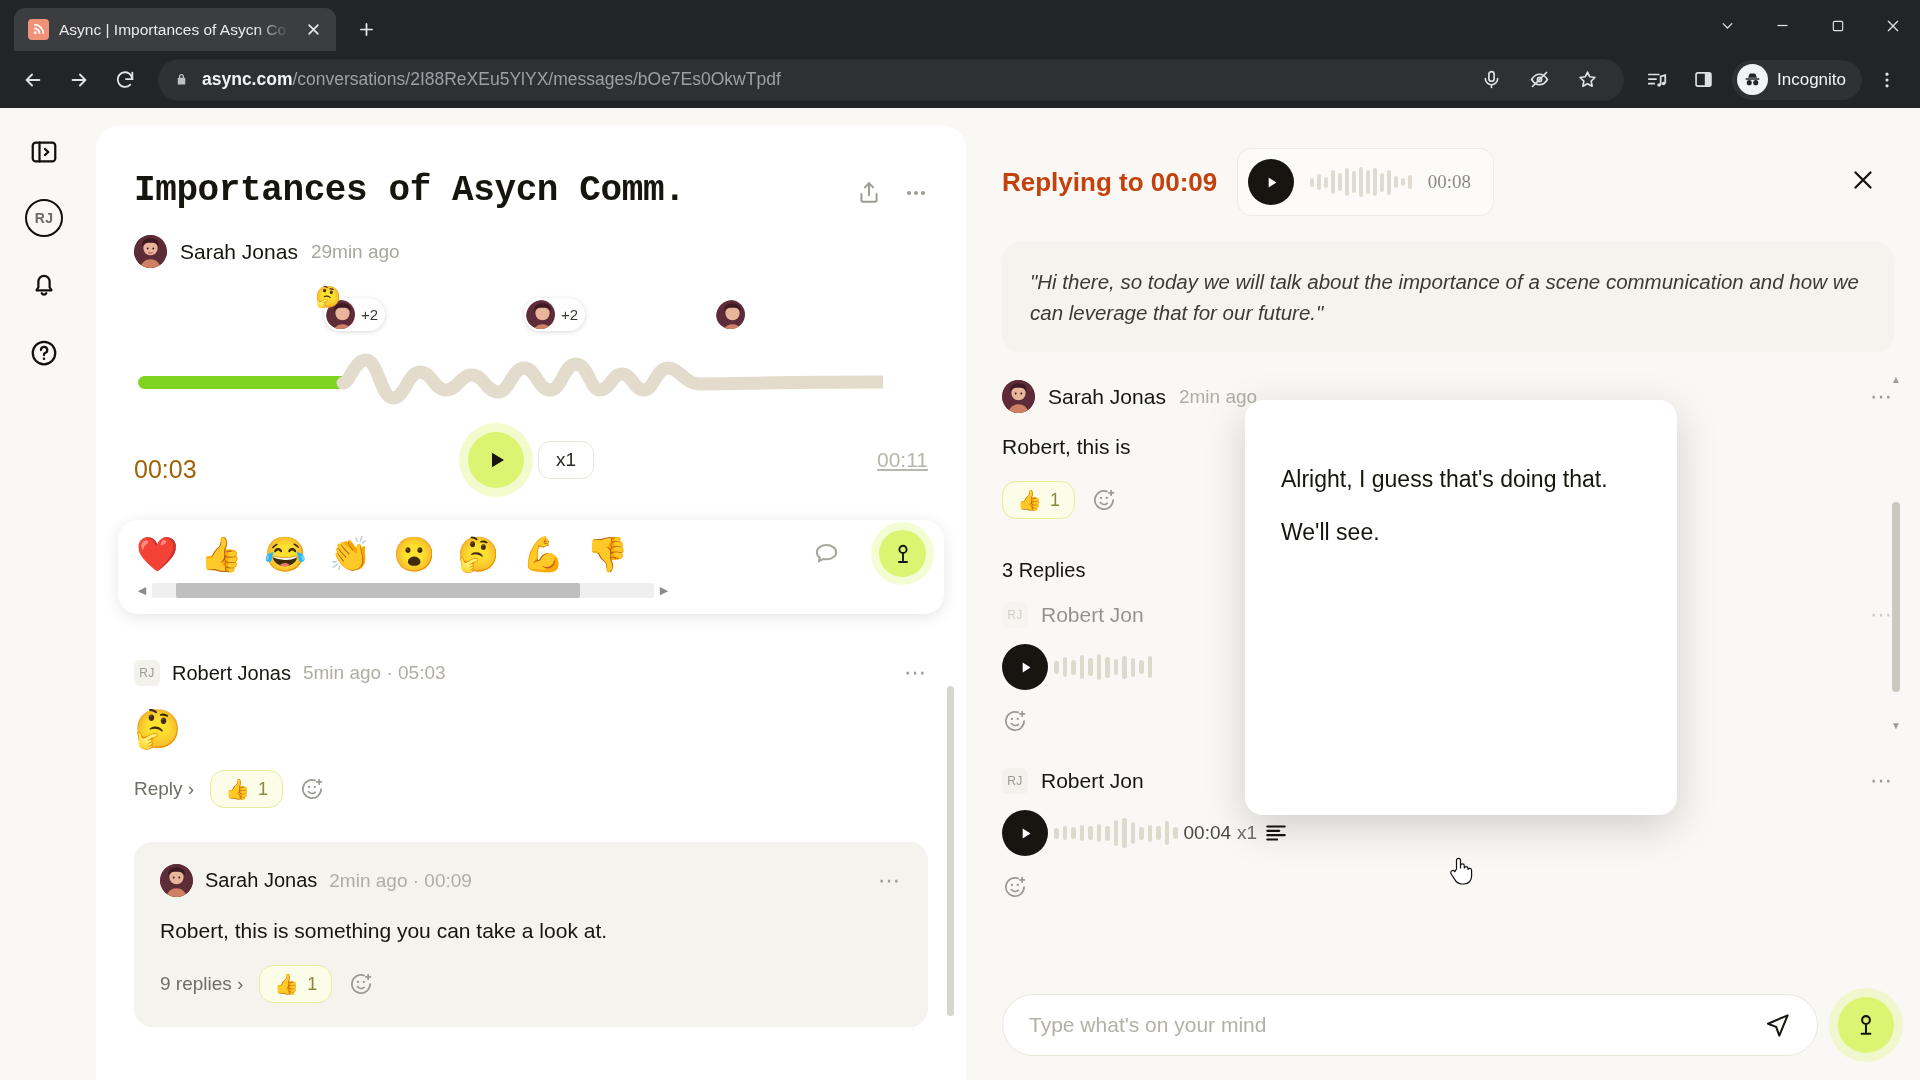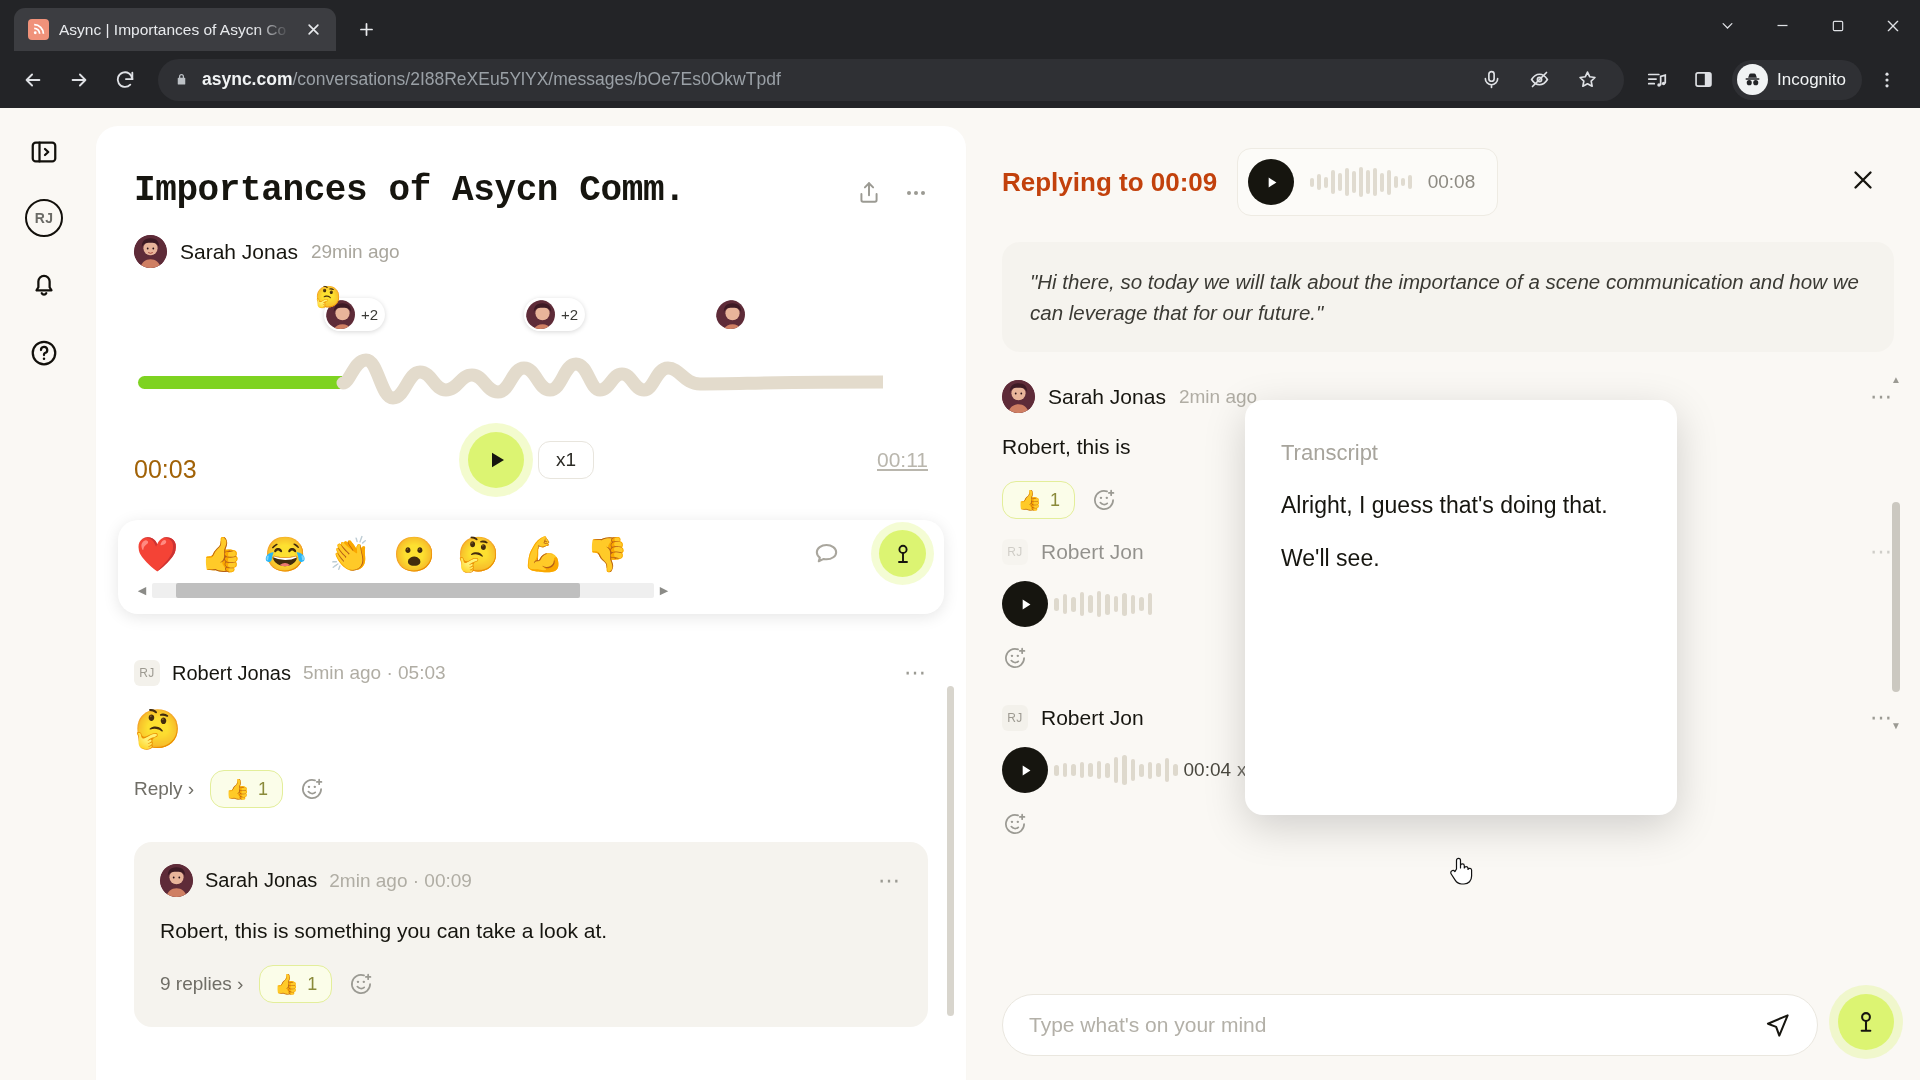--- a/index.html
+++ b/index.html
@@ -156,21 +156,21 @@
   .msg-text { font-size: 21px; color: #16150f; margin-top: 22px; }
 
   .vscroll-left { position: absolute; right: 12px; top: 560px; width: 7px; height: 330px; background: #d8d5cd; border-radius: 4px;}
 
   
   .rightcol { flex: 1; min-width: 0; padding: 18px 12px 0 22px; display: flex; flex-direction: column; position: relative; }
   .rp-head { display: flex; align-items: center; gap: 20px; padding: 22px 14px 0 14px; }
   .rp-title { font-size: 26px; font-weight: 700; color: #c2410c; white-space: nowrap; }
   .mini-player {
     display: flex; align-items: center; gap: 16px; background: #fcfbf8; border: 1.4px solid #eeebe3;
-    border-radius: 14px; padding: 10px 22px 10px 10px;
+    border-radius: 14px; padding: 10px 22px 10px 10px; font-family: Liberation Serif, serif;
   }
   .play-btn-sm { width: 46px; height: 46px; border-radius: 50%; background: #16150f; display:flex; align-items:center; justify-content:center; flex:none;}
   .mini-time { font-size: 19px; color: #8d8a82; }
   .rp-close { margin-left: auto; color: #16150f; padding-right: 16px; }
 
   .quote-box {
     background: #f5f3ee; border-radius: 18px; margin: 26px 14px 0 14px; padding: 24px 28px;
   }
   .quote-text { font-style: italic; font-size: 20.5px; line-height: 1.52; color: #3b3a34; }
 
@@ -186,21 +186,21 @@
   .wf-bars { display: flex; align-items: center; gap: 4px; height: 34px; }
   .wf-bars i { display:block; width: 4.5px; background: #ded9cd; border-radius: 3px; }
   .audio-time { font-size: 19px; color: #4a483f; }
   .audio-speed { font-size: 19px; color: #6f6d66; }
   .transcript-btn { color: #16150f; display: flex; position: relative; }
 
   .thread-scroll { position: absolute; right: -6px; top: 0; width: 8px; height: 380px; }
   .ts-thumb { position: absolute; right: 0; top: 122px; width: 8px; height: 190px; background: #cbc8c0; border-radius: 5px;}
   .ts-arrow { position: absolute; right: -1px; color: #9b9a93; font-size: 10px; }
 
-  .composer { display: flex; align-items: flex-start; gap: 20px; padding: 0 14px 24px 14px; margin-top: auto; }
+  .composer { display: flex; align-items: center; gap: 20px; padding: 0 14px 24px 14px; margin-top: auto; }
   .composer-input {
     flex: 1; height: 62px; border-radius: 31px; border: 1.5px solid #eae7df; background: #fff;
     display: flex; align-items: center; padding: 0 26px;
   }
   .composer-input input {
     flex: 1; border: none; outline: none; font-size: 21px; color: #16150f;
     font-family: "Liberation Sans", sans-serif; background: transparent;
   }
   .composer-input input::placeholder { color: #b3b0a8; }
   .send-icon { color: #16150f; display:flex; }
@@ -644,20 +644,21 @@
                     <path d="M20.4 12a8.4 8.4 0 1 1-5.6-7.9"></path>
                     <circle cx="9.2" cy="10" r="1.1" fill="currentColor" stroke="none"></circle>
                     <circle cx="14.6" cy="10" r="1.1" fill="currentColor" stroke="none"></circle>
                     <path d="M8.6 14.4a4.4 4.4 0 0 0 6.4.7"></path>
                     <path d="M18.6 3.4v4.2M16.5 5.5h4.2"></path>
                   </svg>
               </span>
             </div>
           </div>
 
+          <div class="replies-label">3 Replies</div>
 
           <div class="audio-msg">
             <div class="thread-msg-head" style="opacity:.45">
               <span class="initials-av">RJ</span>
               <span class="rp-name">Robert Jon</span>
               <span class="dots">⋯</span>
             </div>
             <div class="audio-row">
               <span class="play-btn-sm">
                 <svg width="17" height="17" viewBox="0 0 24 24" fill="#fff">
@@ -764,21 +765,20 @@
                 <path d="M12 11v9M8 20h8"></path>
               </svg>
           </div>
         </div>
       </div>
 
     </div>
   </div>
 
   <div class="transcript-pop">
-    <div class="tp-label">Transcript</div>
     <div class="tp-line">Alright, I guess that's doing that.</div>
     <div class="tp-line">We'll see.</div>
   </div>
 
   <div class="cursor-hand">
     <svg width="26" height="32" viewBox="0 0 26 32" fill="#fff" stroke="#111" stroke-width="1.2" stroke-linejoin="round">
       <path d="M8.5 14V5.4a2 2 0 0 1 4 0V13v-2.2a1.9 1.9 0 0 1 3.8 0V13a1.9 1.9 0 0 1 3.7 0v1.4a1.9 1.9 0 0 1 3.6.6v6c0 4.6-3 8-7.6 8h-2.4c-3.2 0-4.8-1.3-6.6-4.1L3.2 19c-.8-1.3-.4-2.6.7-3.2 1-.6 2.2-.3 3 .8z"></path>
     </svg>
   </div>
 

